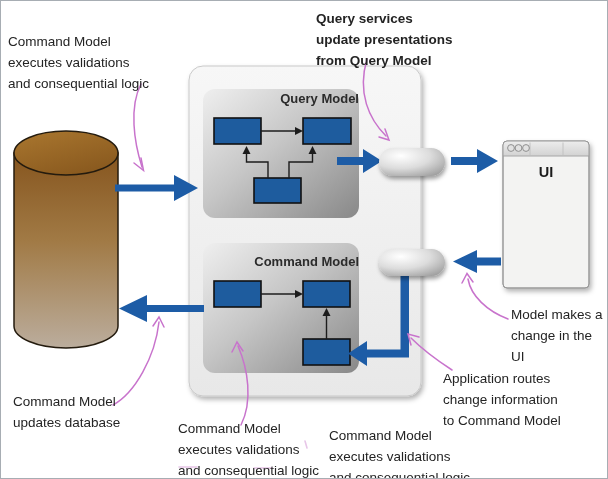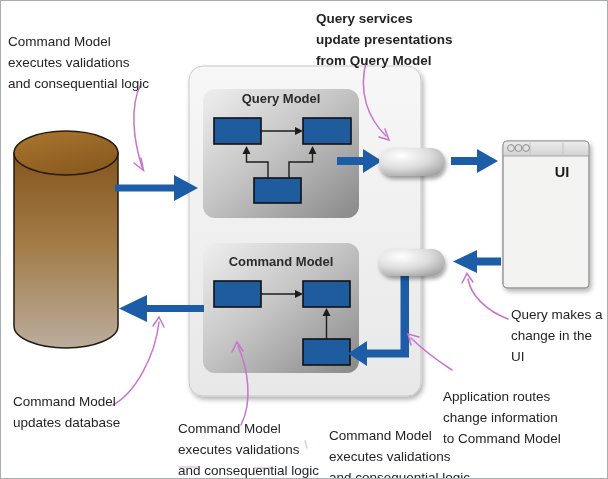--- a/index.html
+++ b/index.html
@@ -9,21 +9,21 @@
     font-family:"Liberation Sans", sans-serif;
   }
   .stage svg{position:absolute;left:0;top:0;}
   .ann{
     position:absolute;font-size:13.5px;line-height:21px;color:#242424;
     white-space:pre-line;letter-spacing:0;
   }
   .lbl-bold{
     position:absolute;font-weight:bold;color:#2b2b2b;white-space:pre-line;
   }
-  .lbl-panel{font-size:13px;text-align:center;}
+  .lbl-panel{font-size:13px;text-align:right;}
   .lbl-svc{font-size:13px;line-height:15px;text-align:center;}
   .lbl-ui{font-size:14.5px;text-align:center;color:#1c1c1c;}
 </style>
 </head>
 <body>
 
 <div class="stage">
 
   <svg width="608" height="479" viewBox="0 0 608 479">
     <defs>
@@ -138,31 +138,31 @@
       <g stroke="#e7c6e8" stroke-width="1.6">
         <path d="M178,466 L196,466"></path>
         <path d="M253,467 L271,467"></path>
         <path d="M304,440 L306,447"></path>
       </g>
     </g>
   </svg>
 
   <div class="lbl-bold lbl-panel" style="left:202px;top:90px;width:156px;">Query Model</div>
   <div class="lbl-bold lbl-panel" style="left:202px;top:253px;width:156px;">Command Model</div>
-  <div class="lbl-bold lbl-ui" style="left:502px;top:163px;width:86px;padding-left:16px;">UI</div>
+  <div class="lbl-bold lbl-ui" style="left:502px;top:163px;width:86px;">UI</div>
 
   <div class="ann" style="left:7px;top:30px;">Command Model
 executes validations
 and consequential logic</div>
   <div class="ann" style="left:315px;top:7px;font-weight:bold;">Query services
 update presentations
 from Query Model</div>
-  <div class="ann" style="left:510px;top:303px;">Query makes a
+  <div class="ann" style="left:510px;top:303px;">Model makes a
 change in the UI</div>
-  <div class="ann" style="left:442px;top:385px;">Application routes
+  <div class="ann" style="left:442px;top:367px;">Application routes
 change information
 to Command Model</div>
   <div class="ann" style="left:328px;top:424px;">Command Model
 executes validations
 and consequential logic</div>
   <div class="ann" style="left:12px;top:390px;">Command Model
 updates database</div>
   <div class="ann" style="left:177px;top:417px;">Command Model
 executes validations
 and consequential logic</div>

